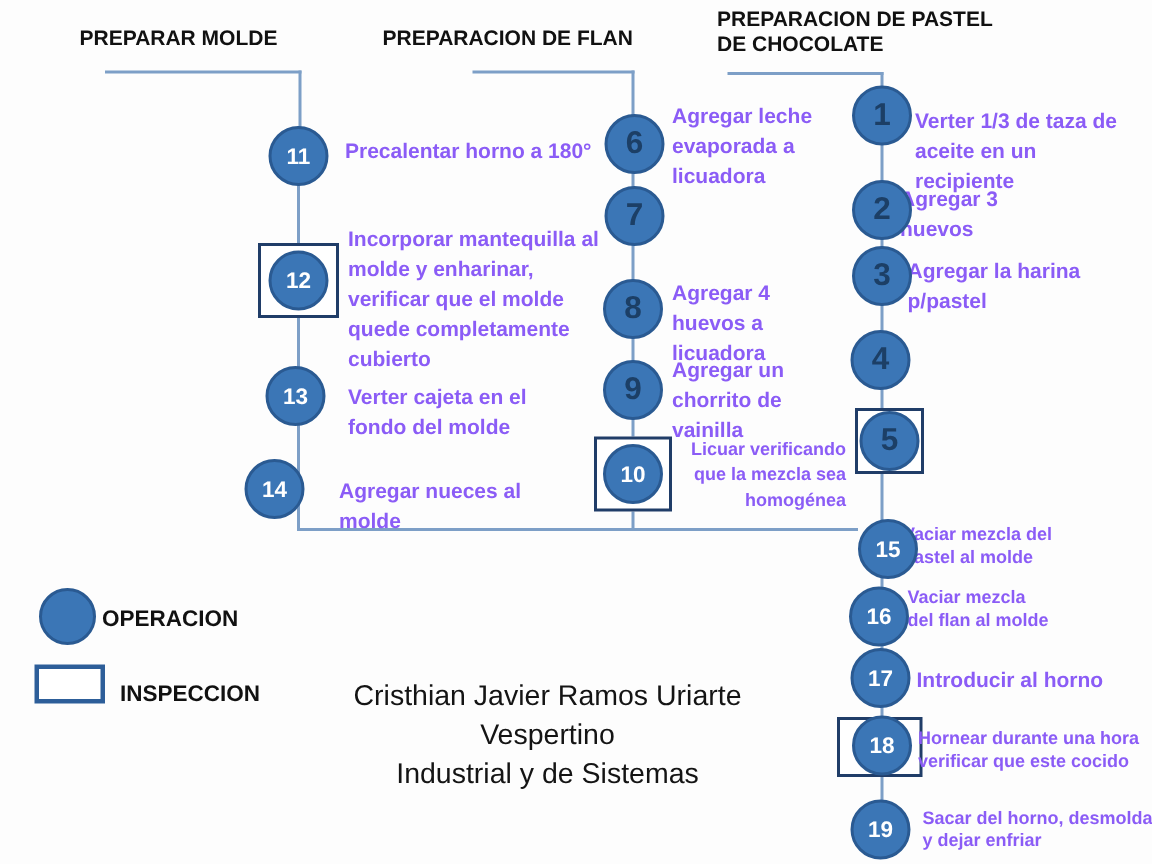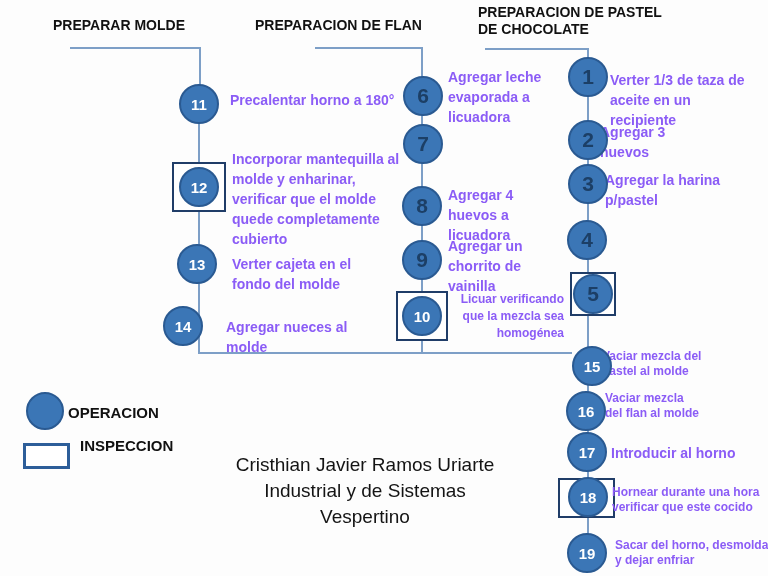--- a/index.html
+++ b/index.html
@@ -140,21 +140,21 @@
   <div class="lbl t12" style="left:612px;top:485px;width:158px">Hornear durante una hora verificar que este cocido</div>
 
   <div class="op" style="left:567px;top:533px">
     <span class="n-sm">19</span>
   </div>
   <div class="lbl t12" style="left:615px;top:538px;width:168px">Sacar del horno, desmoldar y dejar enfriar</div>
 
   <div class="legend-circle" style="left:26px;top:392px"></div>
   <div class="legend-lbl" style="left:68px;top:404px">OPERACION</div>
   <div class="legend-box" style="left:23px;top:443px"></div>
-  <div class="legend-lbl" style="left:80px;top:437px">INSPECCION</div>
+  <div class="legend-lbl" style="left:80px;top:454px">INSPECCION</div>
 
   <div class="footer">
     <div>Cristhian Javier Ramos Uriarte</div>
+    <div>Vespertino</div>
     <div>Industrial y de Sistemas</div>
-    <div>Vespertino</div>
   </div>
 
 </div>
 
 </body></html>

